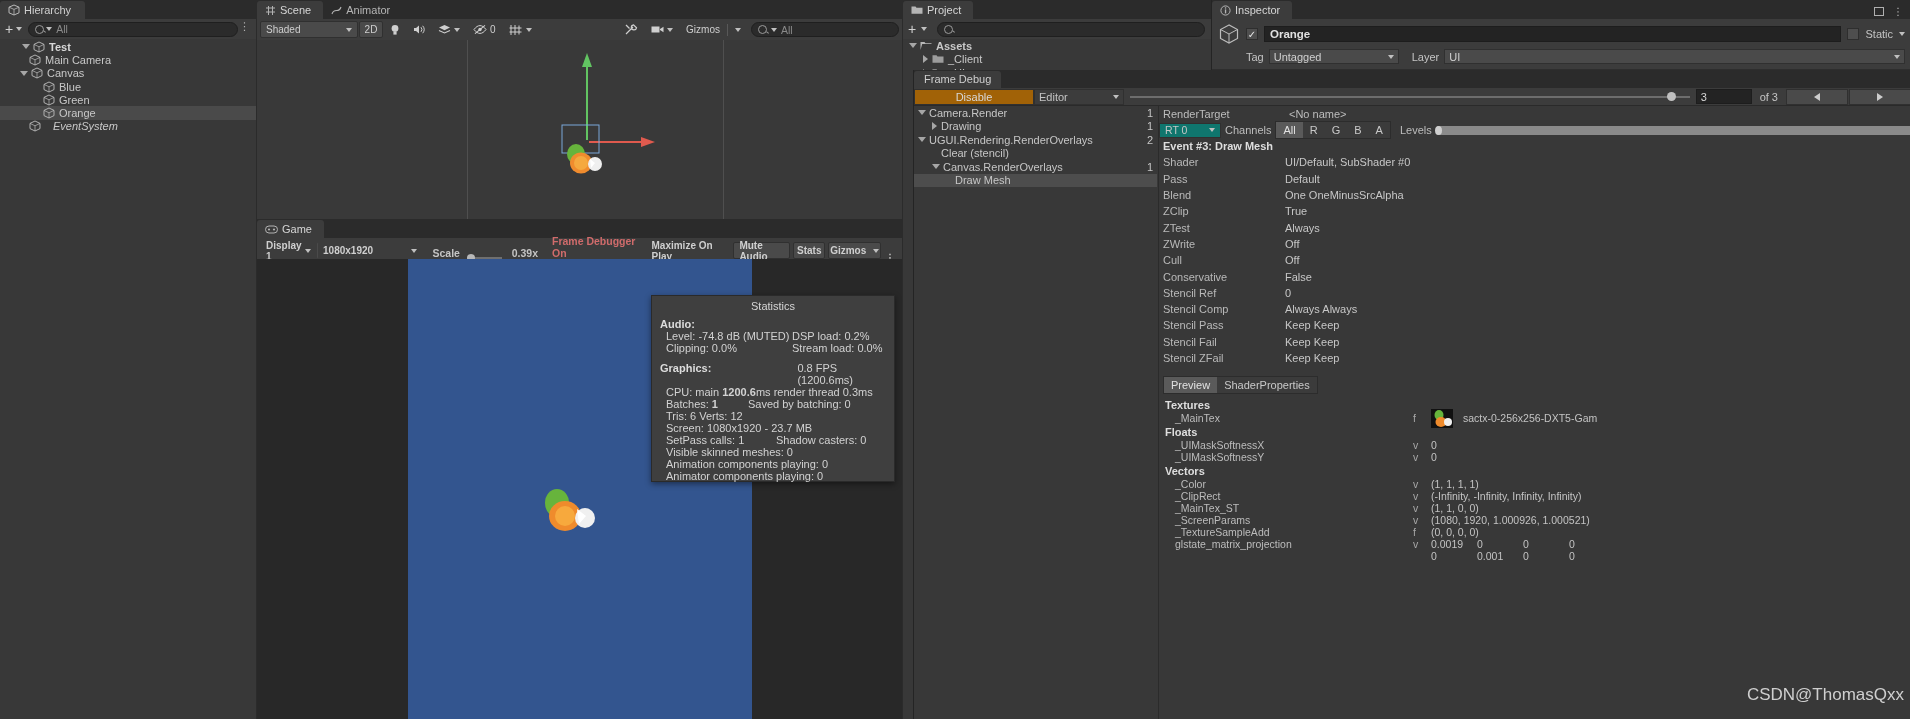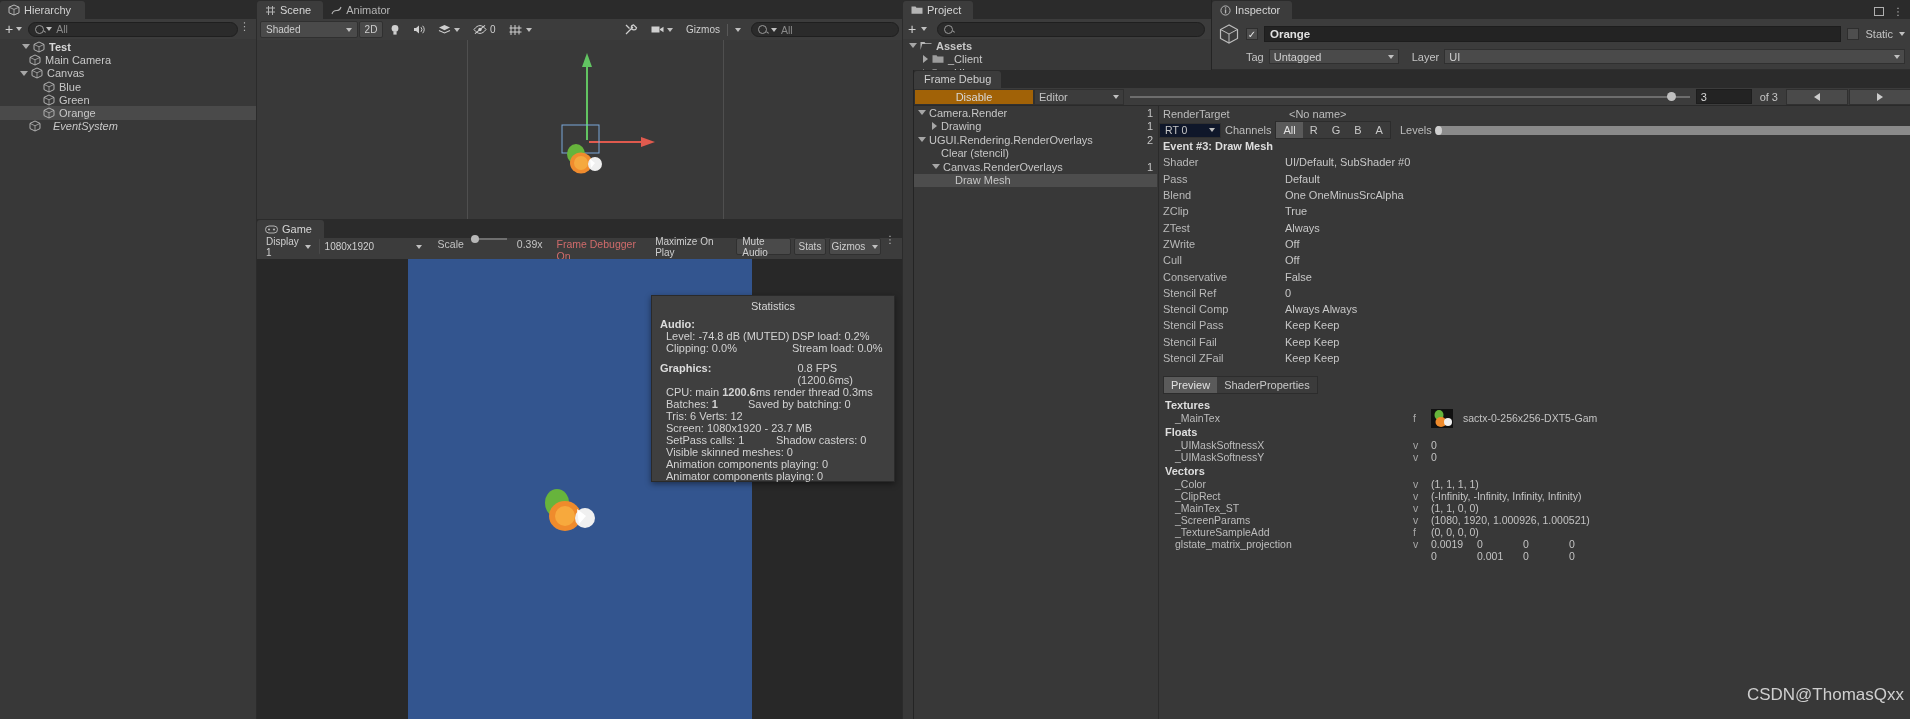--- a/index.html
+++ b/index.html
@@ -60,21 +60,21 @@
   
   #scene { left:257px; top:0; width:645px; height:278px; background:#3c3c3c; }
   #scene .tabs { height:19px; background:#2b2b2b; display:flex; align-items:flex-end; }
   #scene-tb { height:21px; background:#3c3c3c; display:flex; align-items:center; gap:1px; padding:0 3px; border-bottom:1px solid #262626;}
   #scene-view { position:absolute; top:40px; left:0; right:0; bottom:0; background:#393939; overflow:hidden;}
   .gridline { position:absolute; background:#4f4f4f; }
 
   
   #game { left:257px; top:219px; width:645px; height:500px; background:#ffffff;}
   #game .tabs { height:19px; background:#2b2b2b; display:flex; align-items:flex-end;}
-  #game-tb { height:21px; background:#3c3c3c; display:flex; align-items:flex-start; gap:2px; padding:0 3px; border-bottom:1px solid #262626; font-size:10.5px;}
+  #game-tb { height:21px; background:#3c3c3c; display:flex; align-items:flex-end; gap:2px; padding:0 3px; border-bottom:1px solid #262626; font-size:10.5px;font-weight:bold;}
   #game-view { position:absolute; top:40px; left:0; right:0; bottom:0; background:#282828; overflow:hidden;}
   #game-canvas { position:absolute; left:151px; top:0; width:344px; bottom:0; background:#33558f; }
   .slider-track { width:42px; height:2px; background:#6f6f6f; position:relative; }
   .slider-knob { position:absolute; width:8px; height:8px; border-radius:50%; background:#b8b8b8; top:-3px; }
 
   
   #stats-win {
     position:absolute; left:394px; top:36px; width:244px; height:187px;
     background:#3f3f3f; border:1px solid #2a2a2a; color:#d2d2d2; font-size:11px;
     box-sizing:border-box; box-shadow: 0 2px 6px rgba(0,0,0,.45);
@@ -108,21 +108,21 @@
   .tri-l { width:0;height:0;border-top:4px solid transparent;border-bottom:4px solid transparent;border-right:6px solid #cdcdcd;}
   .tri-r { width:0;height:0;border-top:4px solid transparent;border-bottom:4px solid transparent;border-left:6px solid #cdcdcd;}
 
   #fd-tree { position:absolute; left:0; top:36px; width:243px; bottom:0; background:#383838; }
   .fdnode { height:13.5px; display:flex; align-items:center; font-size:11px; color:#c6c6c6; padding-right:4px;}
   .fdnode.sel { background:#4d4d4d; }
   .fdnum { margin-left:auto; font-size:11px; color:#c6c6c6; }
 
   #fd-detail { position:absolute; left:244px; top:36px; right:0; bottom:0; background:#383838; border-left:1px solid #2b2b2b;}
   .rt-row { height:16px; display:flex; align-items:center; font-size:11px; color:#bdbdbd; }
-  .chbtn { height:15px; min-width:14px; padding:0 5px; display:flex; align-items:center; justify-content:center; font-size:10.5px; background:#0f172a; border:1px solid #303030; color:#c6c6c6; box-sizing:border-box;}
+  .chbtn { height:15px; min-width:14px; padding:0 5px; display:flex; align-items:center; justify-content:center; font-size:10.5px; background:#0f766e; border:1px solid #303030; color:#c6c6c6; box-sizing:border-box;}
   .kv { display:flex; font-size:11px; height:16.3px; align-items:center;}
   .kv .k { width:126px; color:#b9b9b9; padding-left:4px; box-sizing:border-box;}
   .kv .v { color:#c7c7c7; }
   .kv.head { font-weight:bold; color:#dedede; }
   .seg { height:16px; display:flex; border:1px solid #2c2c2c; width:max-content; }
   .seg > div { padding:0 7px; display:flex; align-items:center; font-size:11px; color:#c9c9c9; background:#3b3b3b;}
   .seg > div.on { background:#5a5a5a; color:#e2e2e2;}
   .sec-title { font-weight:bold; font-size:11px; color:#dedede; padding-left:2px; height:15px; display:flex; align-items:center;}
   .prop { display:flex; font-size:10.5px; height:12px; align-items:center; color:#bcbcbc;}
   .prop .pn { width:250px; padding-left:12px; box-sizing:border-box;}

